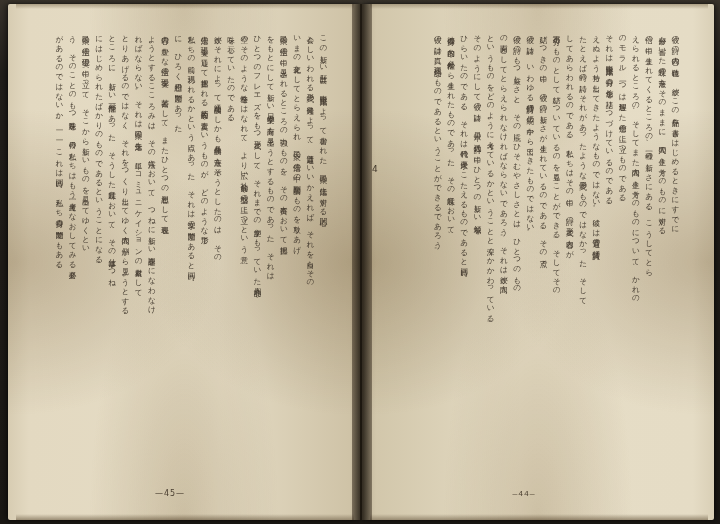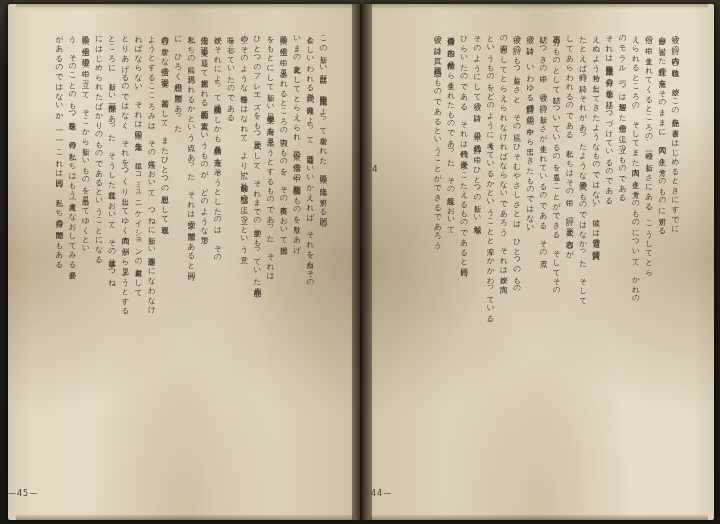--- a/index.html
+++ b/index.html
@@ -115,28 +115,28 @@
     word-break: break-all;
     opacity: 0.92;
   }
   .col.short { height: 330px; }
   .col.shorter { height: 250px; }
 
   .page-num {
     position: absolute;
     bottom: 22px;
     width: 324px;
-    text-align: left;
+    text-align: center;
     font-size: 8px;
     letter-spacing: 1px;
     color: #4a3f31;
     font-family: "DejaVu Sans", sans-serif;
   }
   .pn-left  { left: 8px; }
-  .pn-right { left: 362px; }
+  .pn-right { left: 362px; font-family: Liberation Mono, monospace; }
 
   .section-num {
     position: absolute;
     font-size: 9px;
     color: #43392d;
     font-family: "DejaVu Sans", sans-serif;
   }
 </style>
 </head>
 <body>

